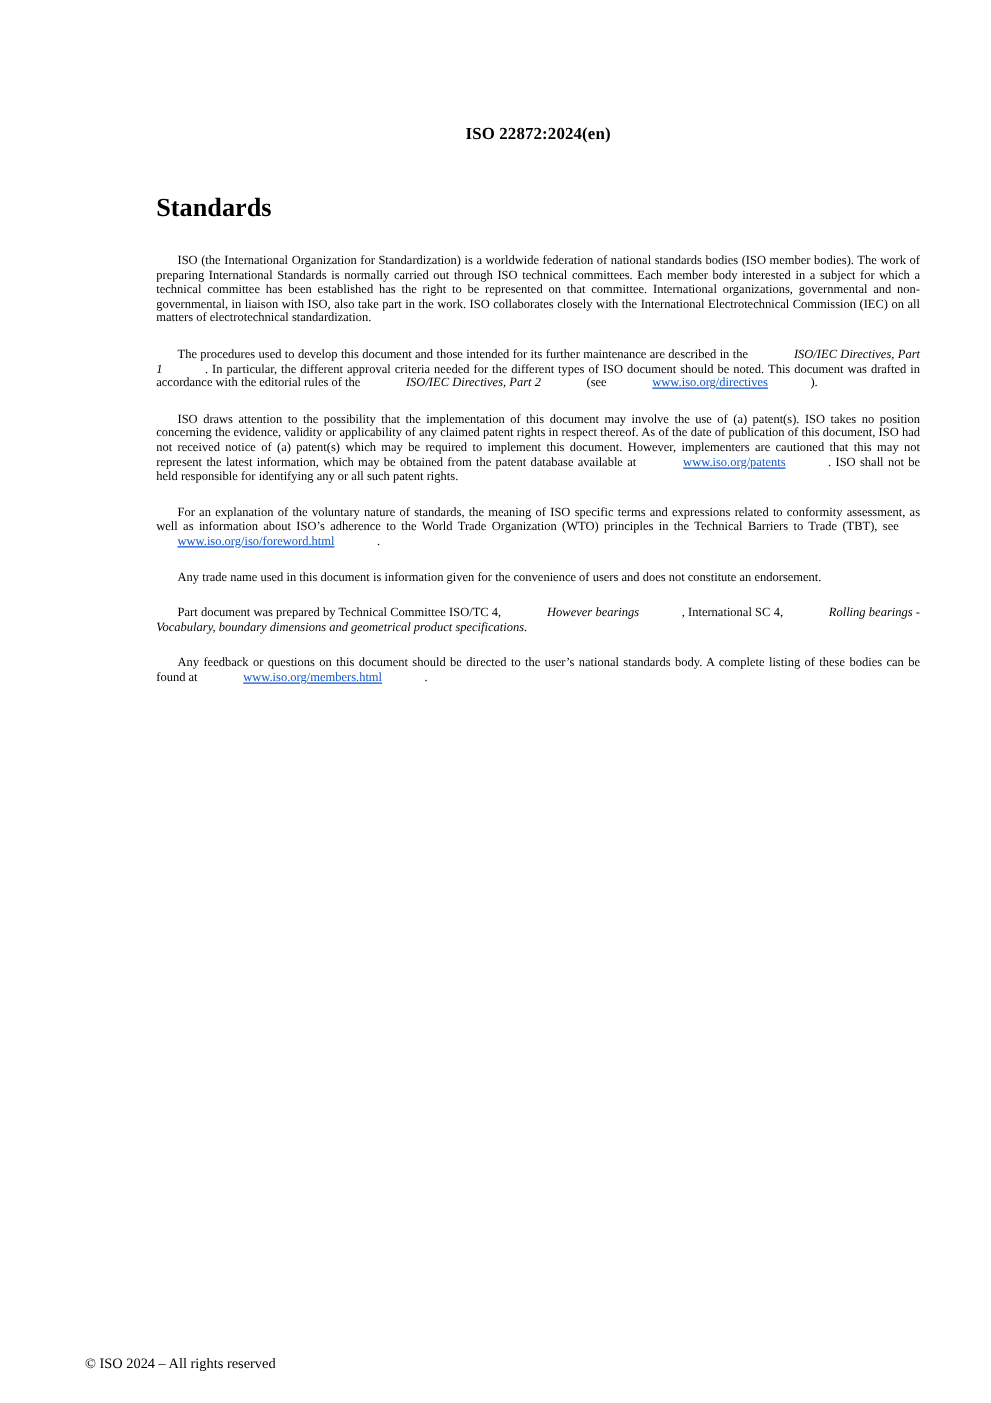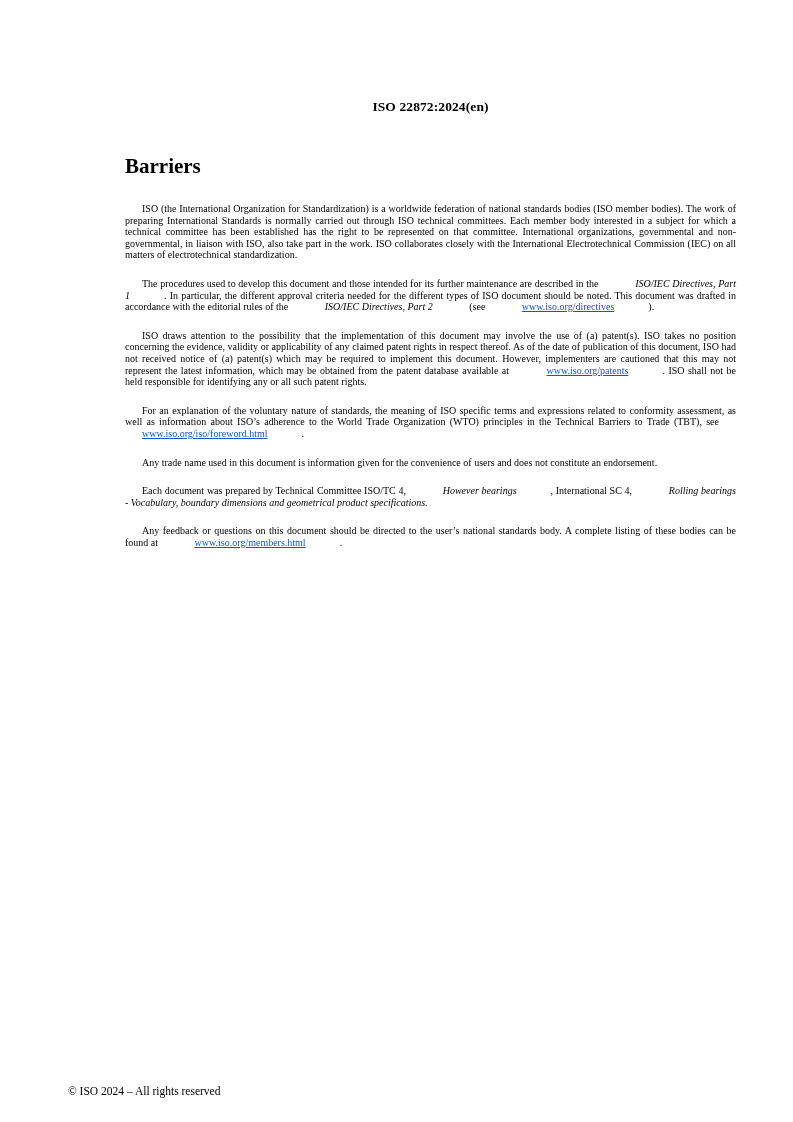--- a/index.html
+++ b/index.html
@@ -70,33 +70,33 @@
 </head>
 <body>
 
 <div class="page">
 
   <div class="doc-header">
     <span>ISO 22872:2024(en)</span>
   </div>
 
   <div class="doc-body">
-    <h1 class="section-title">Barriers</h1>
+    <h1 class="section-title">Standards</h1>
 
     <p class="para"><span>ISO (the International Organization for Standardization) is a worldwide federation of national standards bodies (ISO member bodies). The work of preparing International Standards is normally carried out through ISO technical committees. Each member body interested in a subject for which a technical committee has been established has the right to be represented on that committee. International organizations, governmental and non-governmental, in liaison with ISO, also take part in the work. ISO collaborates closely with the International Electrotechnical Commission (IEC) on all matters of electrotechnical standardization.</span></p>
 
     <p class="para"><span>The procedures used to develop this document and those intended for its further maintenance are described in the </span><em>ISO/IEC Directives, Part 1</em><span>. In particular, the different approval criteria needed for the different types of ISO document should be noted. This document was drafted in accordance with the editorial rules of the </span><em>ISO/IEC Directives, Part 2</em><span> (see </span><a class="link" href="#">www.iso.org/directives</a><span>).</span></p>
 
     <p class="para"><span>ISO draws attention to the possibility that the implementation of this document may involve the use of (a) patent(s). ISO takes no position concerning the evidence, validity or applicability of any claimed patent rights in respect thereof. As of the date of publication of this document, ISO had not received notice of (a) patent(s) which may be required to implement this document. However, implementers are cautioned that this may not represent the latest information, which may be obtained from the patent database available at </span><a class="link" href="#">www.iso.org/patents</a><span>. ISO shall not be held responsible for identifying any or all such patent rights.</span></p>
 
     <p class="para"><span>For an explanation of the voluntary nature of standards, the meaning of ISO specific terms and expressions related to conformity assessment, as well as information about ISO’s adherence to the World Trade Organization (WTO) principles in the Technical Barriers to Trade (TBT), see </span><a class="link" href="#">www.iso.org/iso/foreword.html</a><span>.</span></p>
 
     <p class="para"><span>Any trade name used in this document is information given for the convenience of users and does not constitute an endorsement.</span></p>
 
-    <p class="para"><span>Each document was prepared by Technical Committee ISO/TC 4, </span><em>However bearings</em><span>, International SC 4, </span><em>Rolling bearings - Vocabulary, boundary dimensions and geometrical product specifications.</em></p>
+    <p class="para"><span>Part document was prepared by Technical Committee ISO/TC 4, </span><em>However bearings</em><span>, International SC 4, </span><em>Rolling bearings - Vocabulary, boundary dimensions and geometrical product specifications.</em></p>
 
     <p class="para"><span>Any feedback or questions on this document should be directed to the user’s national standards body. A complete listing of these bodies can be found at </span><a class="link" href="#">www.iso.org/members.html</a><span>.</span></p>
   </div>
 
   <div class="doc-footer">
     <div class="copyright">© ISO 2024 – All rights reserved</div>
   </div>
 
 </div>
 

